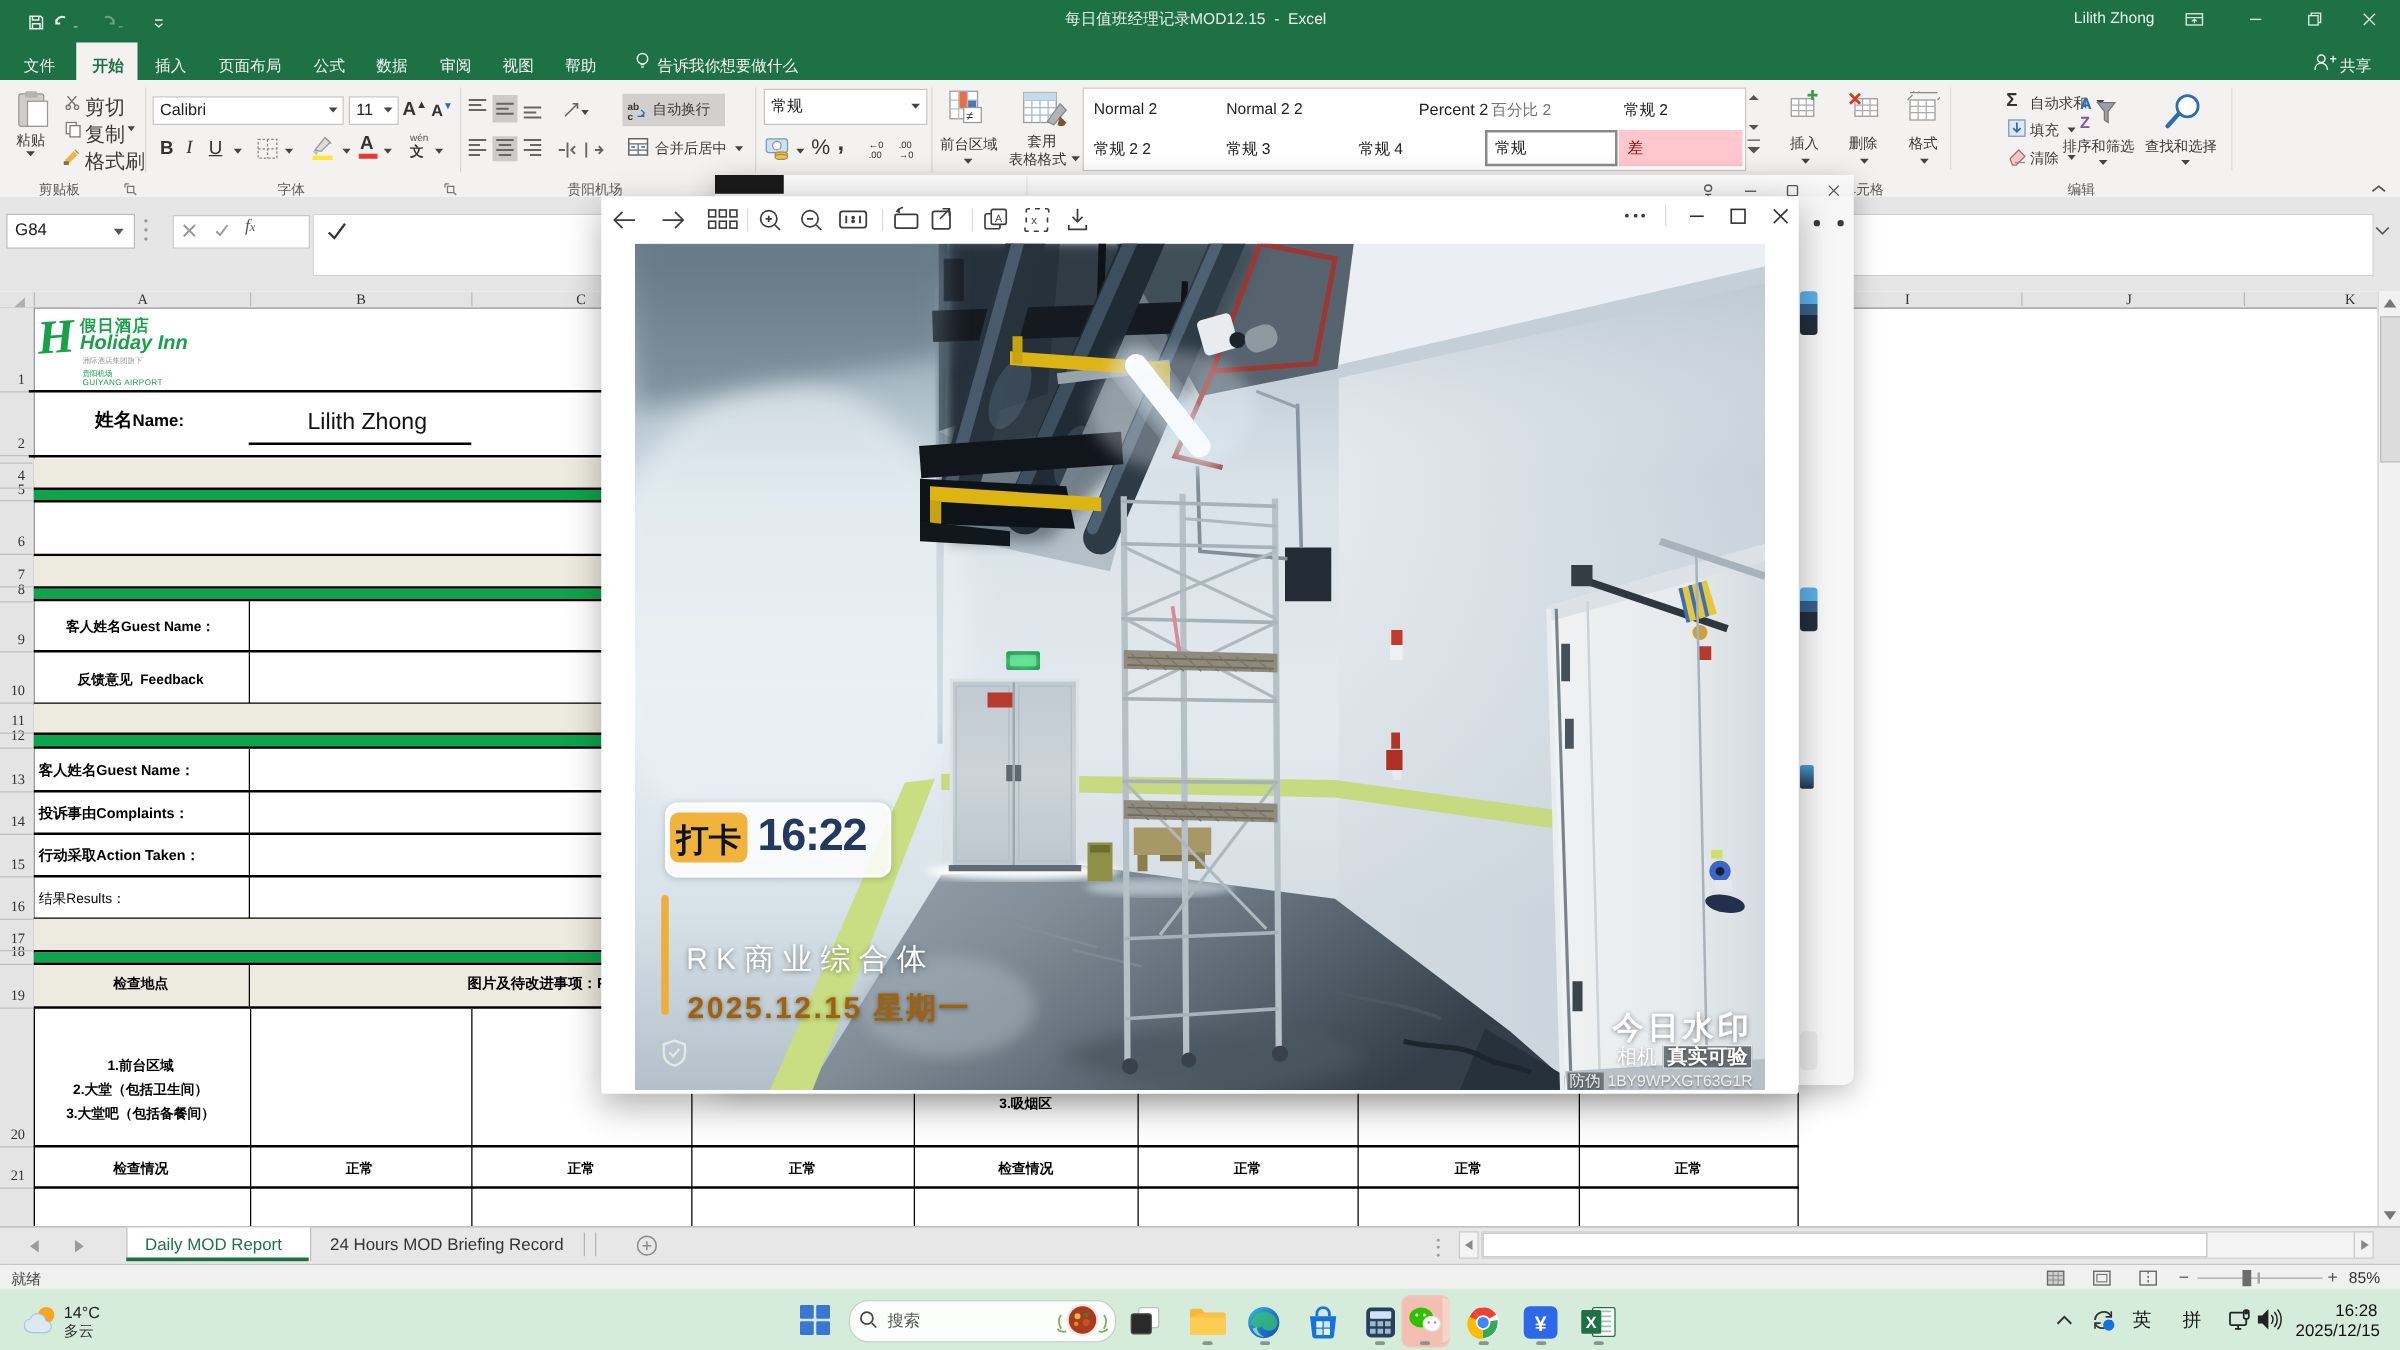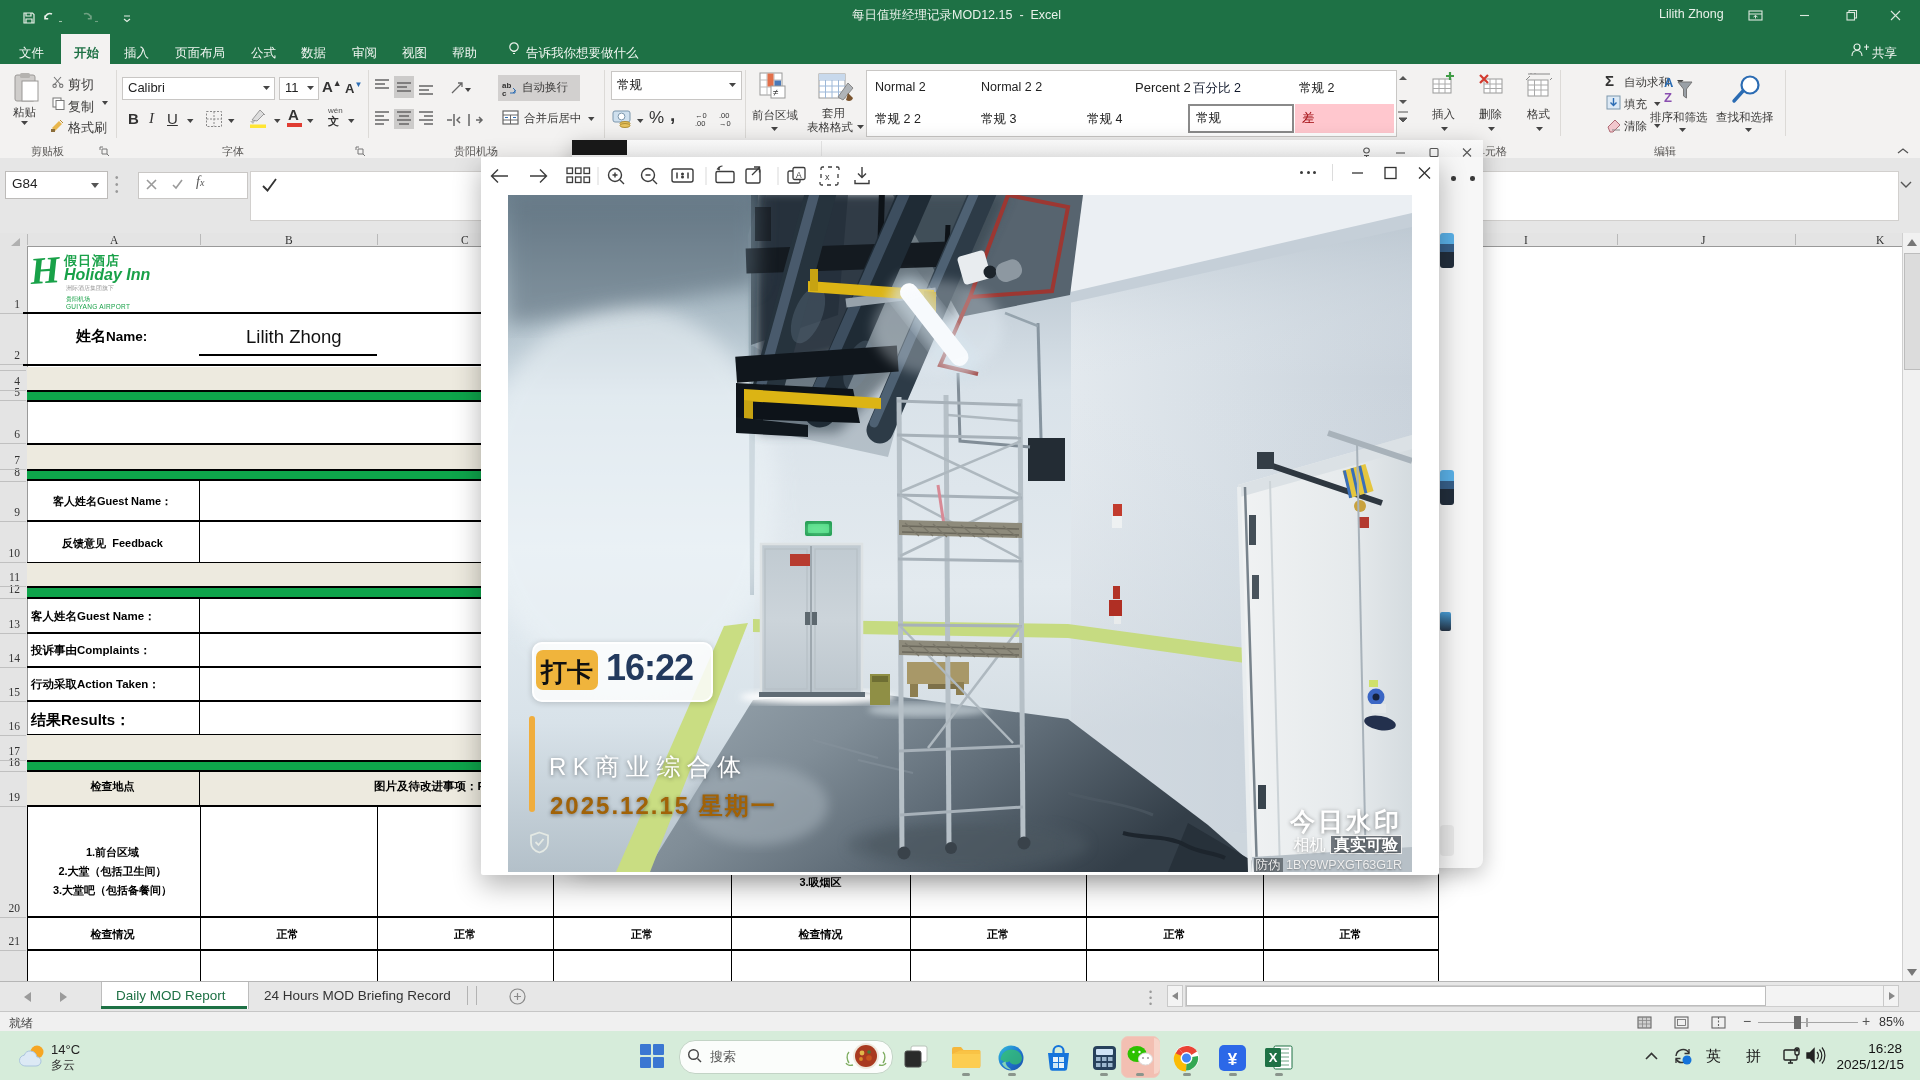--- a/index.html
+++ b/index.html
@@ -6,21 +6,21 @@
 .a{position:absolute}
 .tx{position:absolute;white-space:nowrap}
 svg{position:absolute;overflow:visible}
 #titlebar{left:0;top:0;width:1920px;height:28px;background:#1e7145}
 #tabrow{left:0;top:28px;width:1920px;height:36px;background:#1e7145}
 #ribbon{left:0;top:64px;width:1920px;height:94px;background:#f3f2f1;border-bottom:1px solid #d8d6d3}
 .wtx{color:#fff}
 .tab{position:absolute;top:45px;height:24px;color:#f2f6f2;font-size:12.5px}
 .rsep{position:absolute;top:70px;height:68px;width:1px;background:#dcdad7}
 .glab{position:absolute;top:144px;font-size:11px;color:#5c5a58}
-.rtxt{font-size:13px;color:#3b3a39}
+.rtxt{font-size:16px;color:#3b3a39}
 .inbox{position:absolute;background:#fff;border:1px solid #c8c6c4}
 #fbar{left:0;top:158px;width:1920px;height:75px;background:#e6e6e6}
 #sheet{left:0;top:233px;width:1902px;height:748px;background:#fff}
 #colhead{left:0;top:233px;width:1902px;height:13px;background:#e4e4e4;border-bottom:1px solid #999}
 .chl{position:absolute;top:234px;font-family:"Liberation Serif",serif;font-size:11.5px;color:#333}
 .csep{position:absolute;top:234px;height:11px;width:1px;background:#b9b9b9}
 #rowhead{left:0;top:246px;width:27px;height:735px;background:#e4e4e4;border-right:1px solid #999}
 .rhl{position:absolute;font-family:"Liberation Serif",serif;font-size:11.5px;color:#333;width:20px;text-align:right}
 .rsepr{position:absolute;left:0;width:26px;height:1px;background:#c0c0c0}
 .bl{position:absolute;background:#000}
@@ -266,21 +266,21 @@
     </svg>
 <div class="tx rtxt" style="left:822px;top:106px;font-size:11.5px">套用</div>
 <div class="tx rtxt" style="left:807px;top:120px;font-size:11.5px">表格格式</div>
 <svg style="left:856px;top:124px" width="9" height="6" viewBox="0 0 9 6" fill="#444">
       <path d="M1 1h7l-3.5 4z"></path>
     </svg>
 <div class="inbox" style="left:866px;top:70px;width:529px;height:65px;border-color:#c9c7c5"></div>
 <div class="tx" style="left:875px;top:80px;font-size:12.5px;color:#222">Normal 2</div>
 <div class="tx" style="left:981px;top:80px;font-size:12.5px;color:#222">Normal 2 2</div>
 <div class="tx" style="left:1135px;top:80px;font-size:13px;color:#222">Percent 2</div>
-<div class="tx" style="left:1193px;top:80px;font-size:12.5px;color:#0f172a">百分比 2</div>
+<div class="tx" style="left:1193px;top:80px;font-size:12.5px;color:#737373">百分比 2</div>
 <div class="tx" style="left:1299px;top:80px;font-size:12.5px;color:#222">常规 2</div>
 <div class="tx" style="left:875px;top:111px;font-size:12.5px;color:#222">常规 2 2</div>
 <div class="tx" style="left:981px;top:111px;font-size:12.5px;color:#222">常规 3</div>
 <div class="tx" style="left:1087px;top:111px;font-size:12.5px;color:#222">常规 4</div>
 <div class="a" style="left:1188px;top:104px;width:106px;height:29px;border:2px solid #8a8a8a;background:#fff;box-sizing:border-box"></div>
 <div class="tx" style="left:1196px;top:110px;font-size:12.5px;color:#222">常规</div>
 <div class="a" style="left:1295px;top:104px;width:99px;height:29px;background:#ffc7ce"></div>
 <div class="tx" style="left:1302px;top:110px;font-size:12.5px;color:#9c0006">差</div>
 <svg style="left:1397px;top:74px" width="12" height="60" viewBox="0 0 12 60" fill="#555">
 <path d="M2 6l4-4 4 4z"></path>
@@ -482,21 +482,21 @@
 <div class="bl" style="left:198.5px;top:235px;width:1.5px;height:82px"></div>
 
 <div class="a" style="left:27px;top:317px;width:1413px;height:23px;background:#edeadf"></div>
 <div class="bl" style="left:27px;top:340px;width:1413px;height:2px"></div>
 <div class="a" style="left:27px;top:342px;width:1413px;height:9px;background:#0ea44b"></div>
 <div class="bl" style="left:27px;top:351px;width:1413px;height:2px"></div>
 
 <div class="tx" style="left:31px;top:363px;font-size:11.5px;font-weight:bold">客人姓名Guest Name：</div>
 <div class="tx" style="left:31px;top:397px;font-size:11.5px;font-weight:bold">投诉事由Complaints：</div>
 <div class="tx" style="left:31px;top:431px;font-size:11.5px;font-weight:bold">行动采取Action Taken：</div>
-<div class="tx" style="left:31px;top:465px;font-size:15px;font-weight:bold">结果Results：</div>
+<div class="tx" style="left:31px;top:465px;font-size:11px;font-weight:normal">结果Results：</div>
 <div class="bl" style="left:27px;top:385.5px;width:1413px;height:2px"></div>
 <div class="bl" style="left:27px;top:419.5px;width:1413px;height:2px"></div>
 <div class="bl" style="left:27px;top:453.5px;width:1413px;height:2px"></div>
 <div class="bl" style="left:27px;top:487.5px;width:1413px;height:2px"></div>
 <div class="bl" style="left:198.5px;top:353px;width:1.5px;height:136px"></div>
 
 <div class="a" style="left:27px;top:489px;width:1413px;height:25px;background:#edeadf"></div>
 <div class="bl" style="left:27px;top:514px;width:1413px;height:2px"></div>
 <div class="a" style="left:27px;top:516px;width:1413px;height:8px;background:#0ea44b"></div>
 <div class="bl" style="left:27px;top:524px;width:1413px;height:2px"></div>

